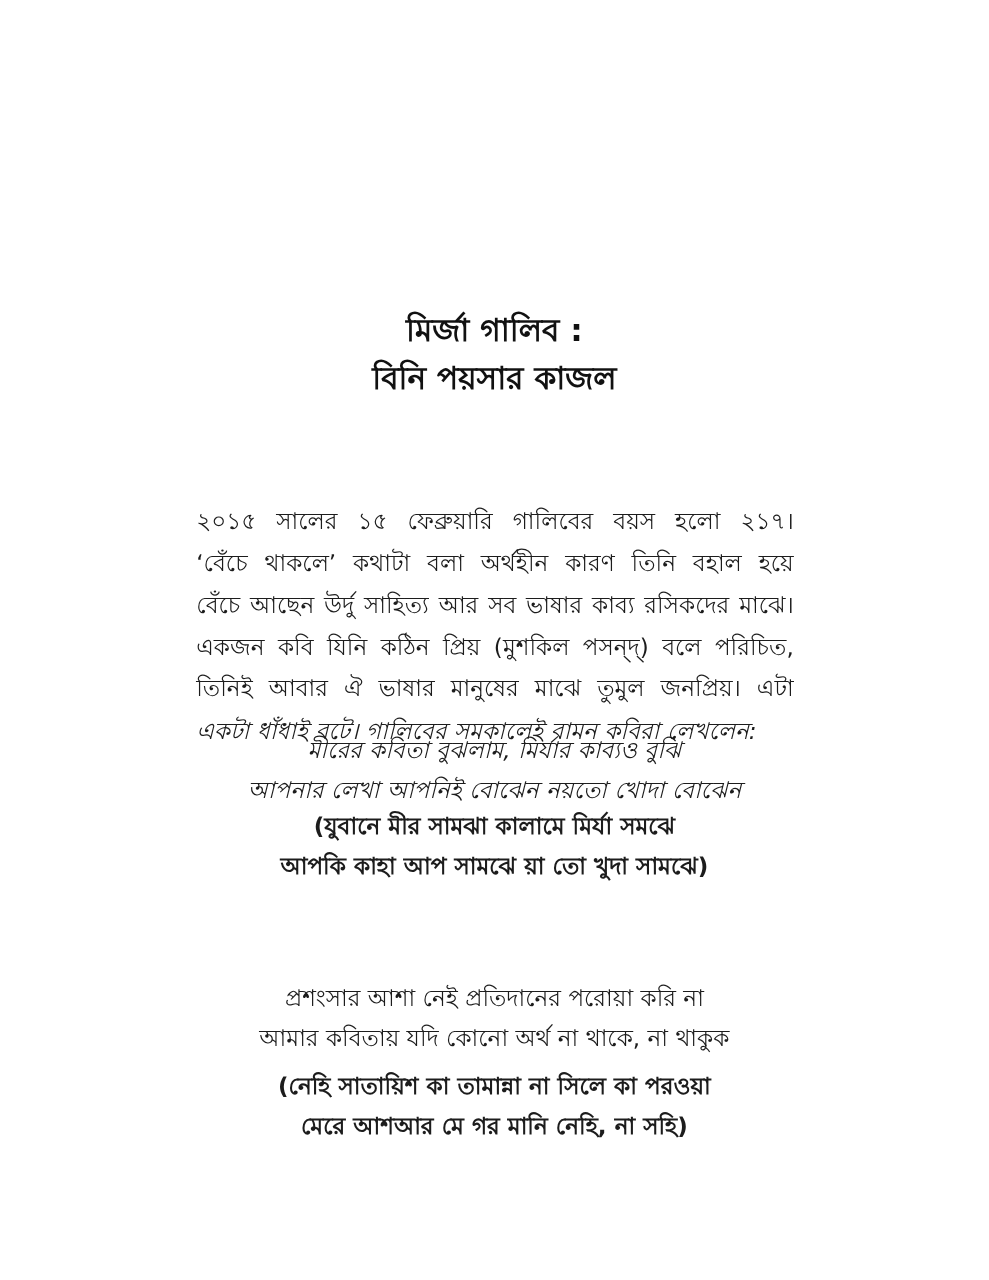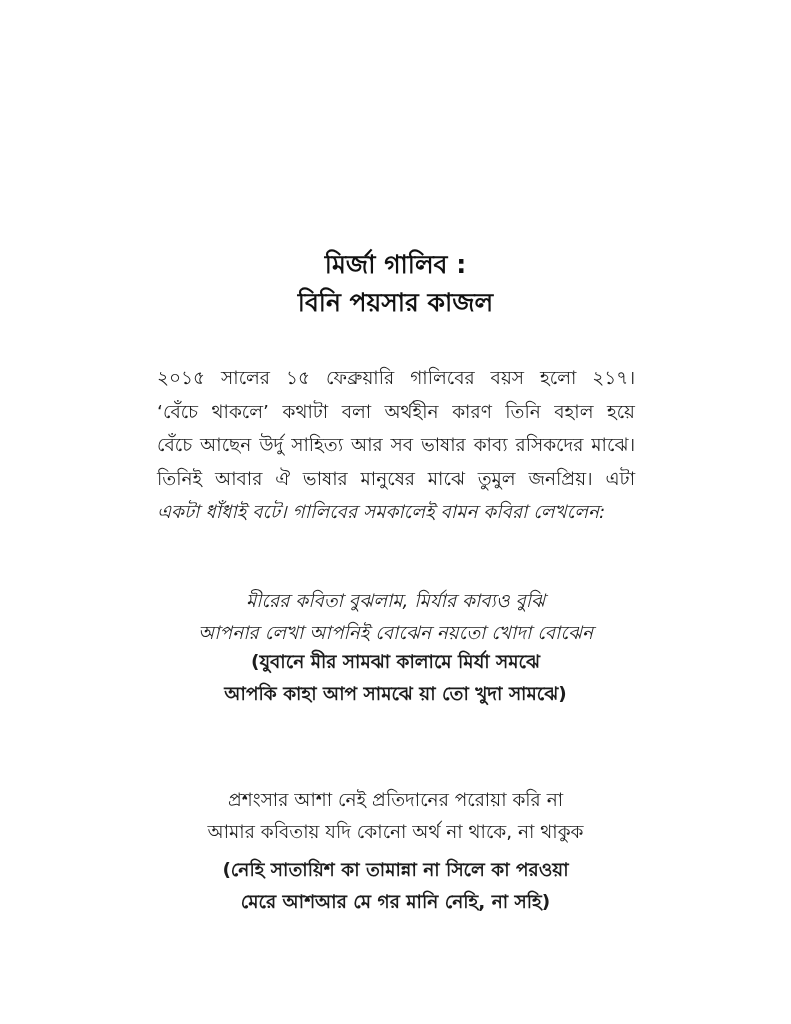--- a/index.html
+++ b/index.html
@@ -36,20 +36,21 @@
     color: #111;
     display: block;
   }
   .body-block {
     position: absolute;
     left: 157px;
     width: 478px;
     font-size: 18.5px;
     line-height: 33.5px;
     color: #1c1c1c;
+    margin-top: 40px;
   }
   .para-line {
     display: block;
     text-align: justify;
     text-align-last: justify;
     white-space: nowrap;
   }
   .para-line.last {
     text-align-last: left;
     font-style: italic;
@@ -72,20 +73,21 @@
 
   <div class="title-block">
     <span class="title-line">মির্জা গালিব :</span>
     <span class="title-line">বিনি পয়সার কাজল</span>
   </div>
 
   <div class="body-block" style="top:361px;">
     <span class="para-line">২০১৫ সালের ১৫ ফেব্রুয়ারি গালিবের বয়স হলো ২১৭।</span>
     <span class="para-line">‘বেঁচে থাকলে’ কথাটা বলা অর্থহীন কারণ তিনি বহাল হয়ে</span>
     <span class="para-line">বেঁচে আছেন উর্দু সাহিত্য আর সব ভাষার কাব্য রসিকদের মাঝে।</span>
+    <span class="para-line">একজন কবি যিনি কঠিন প্রিয় (মুশকিল পসন্দ্) বলে পরিচিত,</span>
     <span class="para-line">তিনিই আবার ঐ ভাষার মানুষের মাঝে তুমুল জনপ্রিয়। এটা</span>
     <span class="para-line last">একটা ধাঁধাই বটে। গালিবের সমকালেই বামন কবিরা লেখলেন:</span>
   </div>
 
   <div class="verse" style="top:585px;font-style:italic;">
     <span class="verse-line">মীরের কবিতা বুঝলাম, মির্যার কাব্যও বুঝি</span>
     <span class="verse-line">আপনার লেখা আপনিই বোঝেন নয়তো খোদা বোঝেন</span>
   </div>
 
   <div class="verse" style="top:646px;font-weight:bold;">

